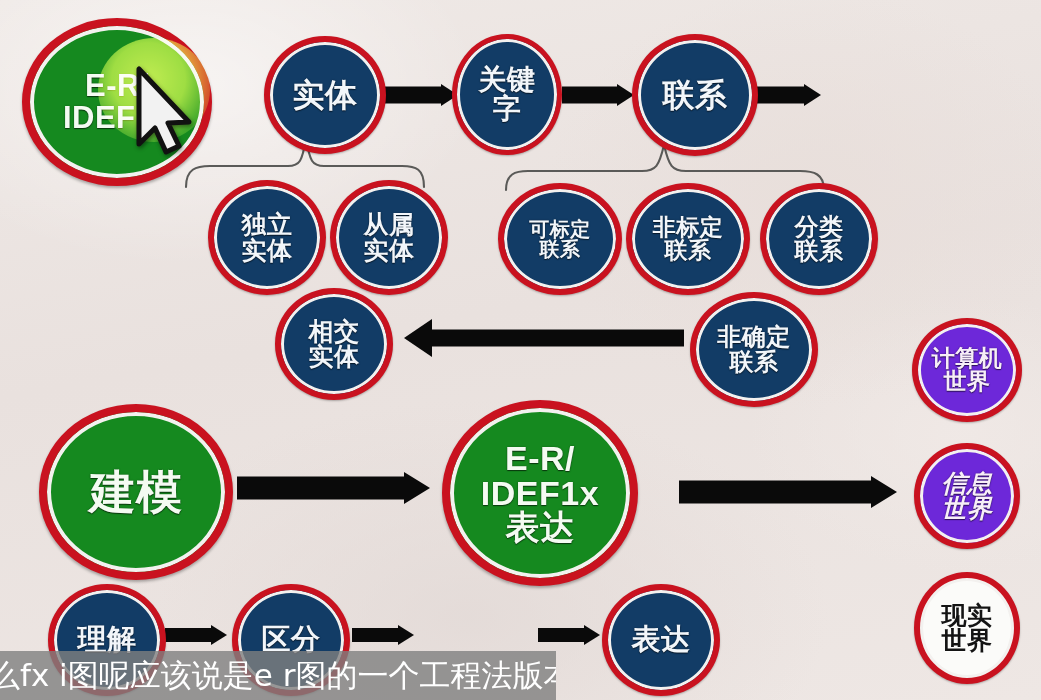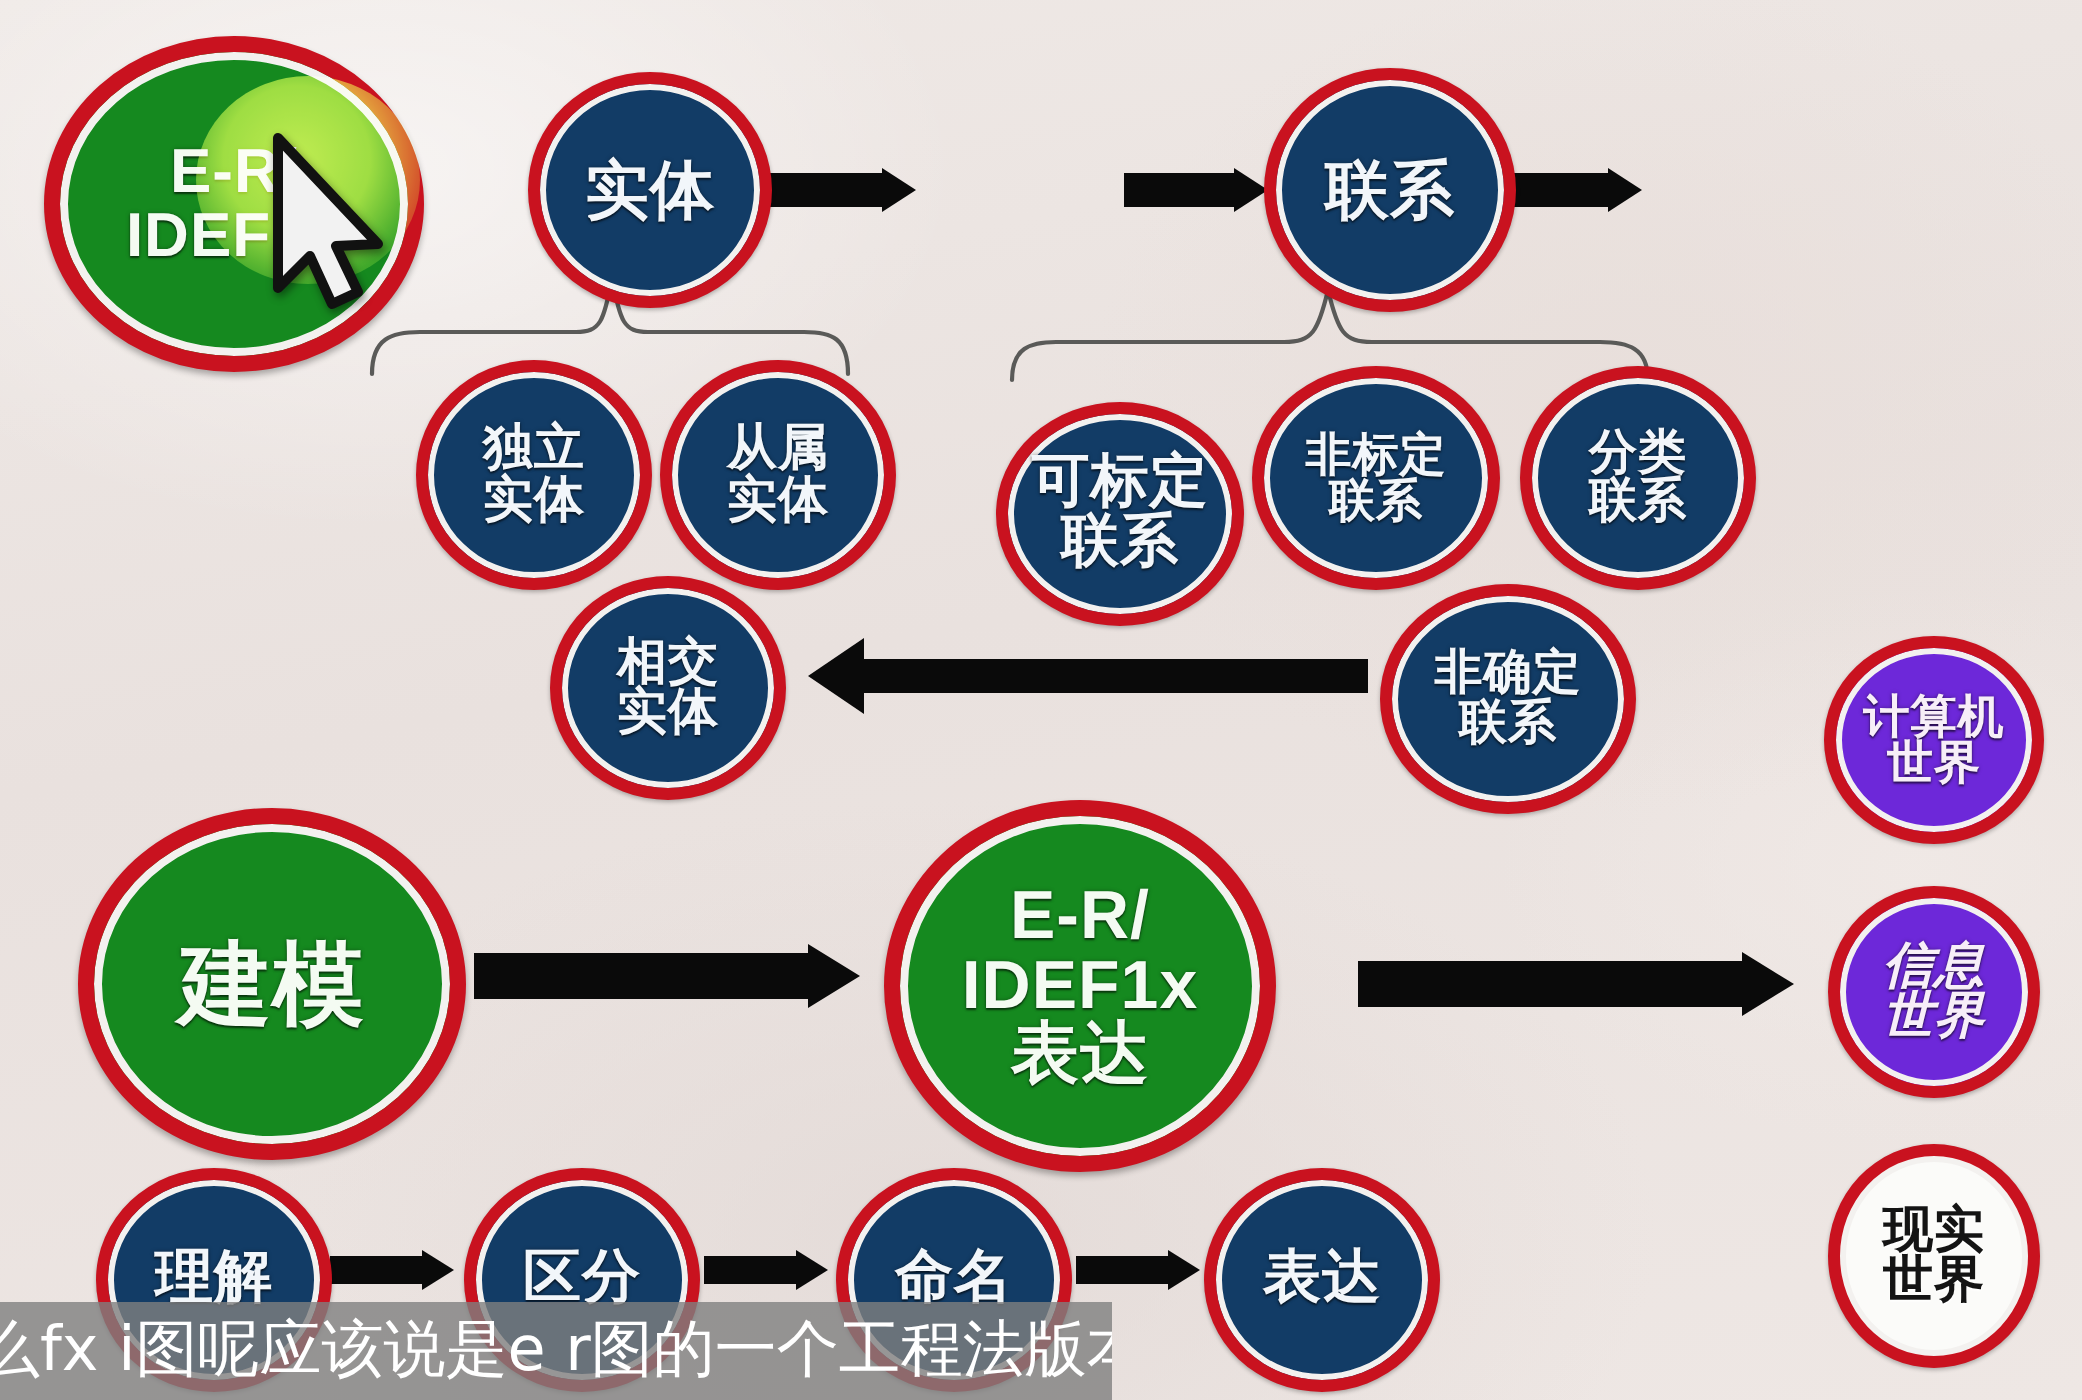--- a/index.html
+++ b/index.html
@@ -201,35 +201,38 @@
   </div>
 
   <div class="node green thick" style="left:22px; top:18px; width:190px; height:168px; font-size:31px;">
     <span class="lbl">E-R/<br>IDEF1x</span>
   </div>
 
   <div class="node blue" style="left:264px; top:36px; width:122px; height:118px; font-size:32px;">
     <span class="lbl">实体</span>
   </div>
 
+  <div class="node blue thin" style="left:452px; top:34px; width:110px; height:121px; font-size:28px;">
+    <span class="lbl">关键<br>字</span>
+  </div>
 
   <div class="node blue" style="left:632px; top:34px; width:126px; height:122px; font-size:32px;">
     <span class="lbl">联系</span>
   </div>
 
 
   <div class="node blue" style="left:208px; top:180px; width:118px; height:115px; font-size:25px;">
     <span class="lbl">独立<br>实体</span>
   </div>
 
   <div class="node blue" style="left:330px; top:180px; width:118px; height:115px; font-size:25px;">
     <span class="lbl">从属<br>实体</span>
   </div>
 
-  <div class="node blue" style="left:498px; top:201px; width:124px; height:112px; font-size:29px;">
+  <div class="node blue" style="left:498px; top:183px; width:124px; height:112px; font-size:20px;">
     <span class="lbl">可标定<br>联系</span>
   </div>
 
   <div class="node blue" style="left:626px; top:183px; width:124px; height:112px; font-size:23px;">
     <span class="lbl">非标定<br>联系</span>
   </div>
 
   <div class="node blue" style="left:760px; top:183px; width:118px; height:112px; font-size:24px;">
     <span class="lbl">分类<br>联系</span>
   </div>
@@ -263,23 +266,20 @@
   </div>
 
   <div class="node blue" style="left:48px; top:584px; width:118px; height:112px; font-size:29px;">
     <span class="lbl">理解</span>
   </div>
 
   <div class="node blue" style="left:232px; top:584px; width:118px; height:112px; font-size:29px;">
     <span class="lbl">区分</span>
   </div>
 
-  <div class="node blue" style="left:418px; top:584px; width:118px; height:112px; font-size:29px;">
-    <span class="lbl">命名</span>
-  </div>
 
   <div class="node blue" style="left:602px; top:584px; width:118px; height:112px; font-size:29px;">
     <span class="lbl">表达</span>
   </div>
 
   <div id="hover-glow" style="left:98px; top:38px; width:112px; height:104px;"></div>
 
   <svg id="mouse-cursor" width="62" height="92" viewBox="0 0 62 92" style="left:134px; top:66px;">
     <path d="M5 3 L5 78 L21 62 L32 86 L45 80 L34 57 L55 56 Z" fill="#f2f2f2" stroke="#111111" stroke-width="5" stroke-linejoin="round"></path>
   </svg>

